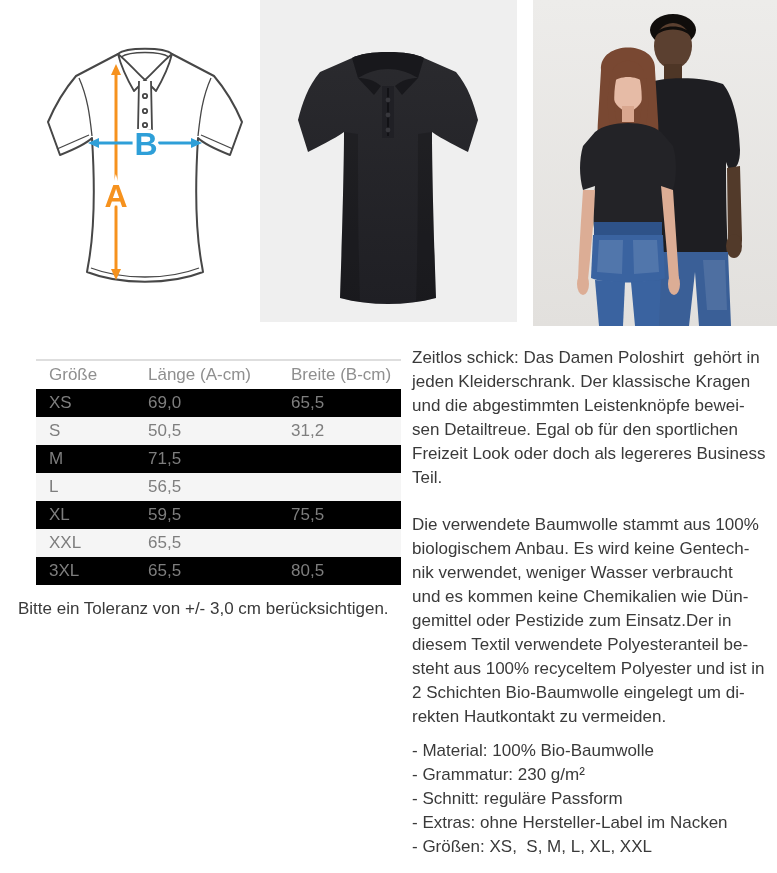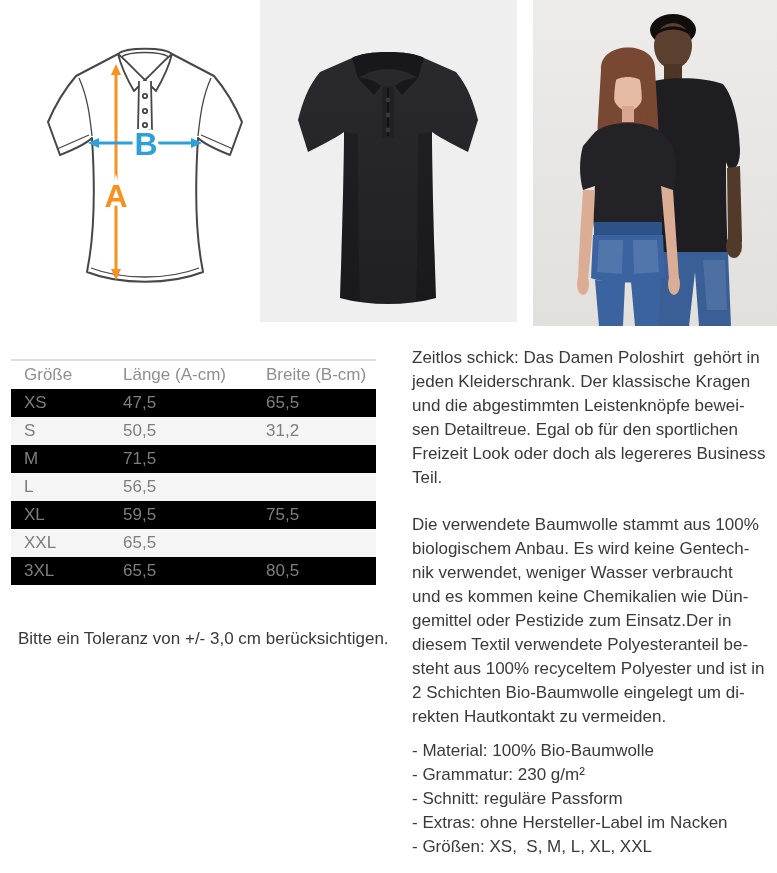--- a/index.html
+++ b/index.html
@@ -11,31 +11,31 @@
   .page{position:relative;width:777px;height:873px;overflow:hidden;background:#fff;}
 
   
   .diagram{position:absolute;left:30px;top:14px;width:225px;height:296px;}
   .flat-photo{position:absolute;left:260px;top:0;width:257px;height:322px;background:#efefef;}
   .models-photo{position:absolute;left:533px;top:0;width:244px;height:326px;}
   .diagram svg,.flat-photo svg,.models-photo svg{display:block;width:100%;height:100%;}
 
   
   .size-table{
-    position:absolute;left:11px;top:359px;width:365px;
+    position:absolute;left:36px;top:359px;width:365px;
     border-top:2px solid #dedede;font-size:17px;color:#7e7e7e;
   }
   .t-row{display:grid;grid-template-columns:112px 143px 110px;height:28px;line-height:28px;}
   .t-row>div:first-child{padding-left:13px;}
   .t-head{color:#8f8f8f;background:#ffffff;}
   .t-row.alt{background:#000000;}
   .t-row.lite{background:#f5f5f5;}
 
   .tolerance{
-    position:absolute;left:18px;top:627px;
+    position:absolute;left:18px;top:597px;
     font-size:17px;line-height:24px;color:#3a3a3a;
   }
 
   
   .desc{
     position:absolute;left:412px;top:346px;width:368px;
     font-size:17px;line-height:24px;color:#3a3a3a;
   }
   .para{white-space:pre-wrap;margin:0;}
   .para1{margin-bottom:23px;}
@@ -177,21 +177,21 @@
   </div>
 
   <div class="size-table">
     <div class="t-row t-head">
       <div>Größe</div>
       <div>Länge (A-cm)</div>
       <div>Breite (B-cm)</div>
     </div>
     <div class="t-row alt">
       <div>XS</div>
-      <div>47,5</div>
+      <div>69,0</div>
       <div>65,5</div>
     </div>
     <div class="t-row lite">
       <div>S</div>
       <div>50,5</div>
       <div>31,2</div>
     </div>
     <div class="t-row alt">
       <div>M</div>
       <div>71,5</div>

